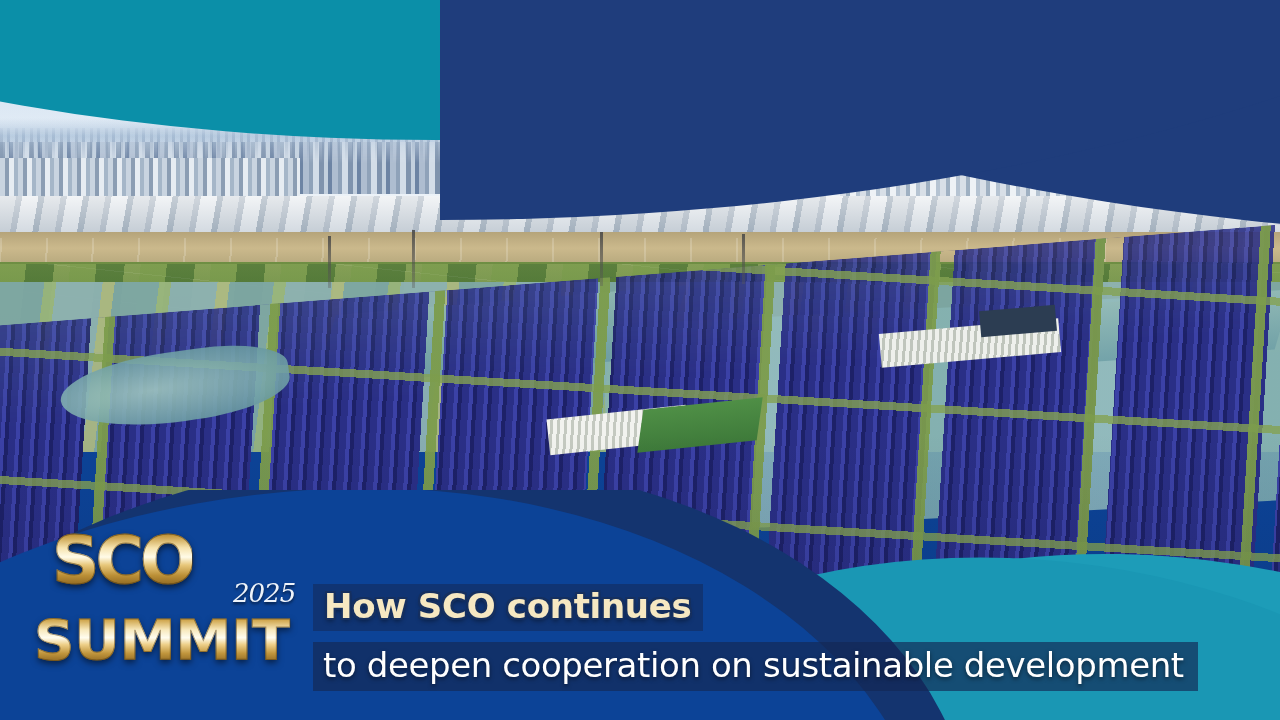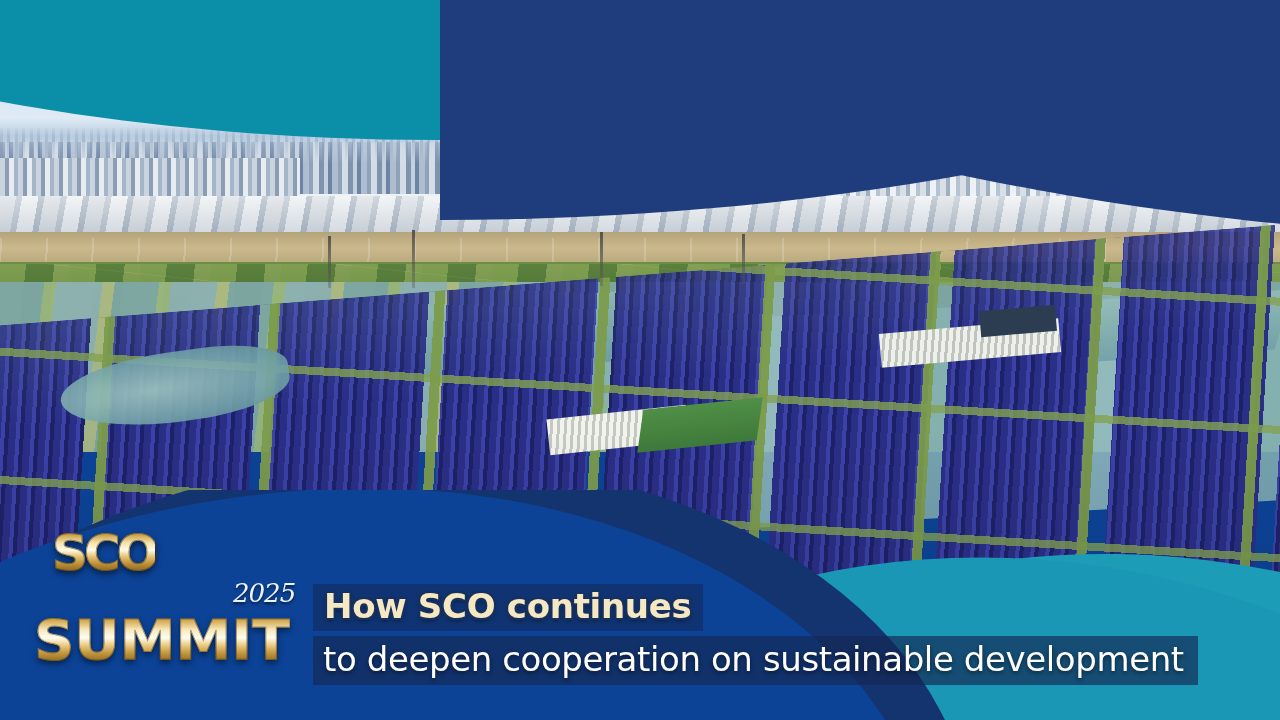--- a/index.html
+++ b/index.html
@@ -367,21 +367,21 @@
   
   .logo {
     position: absolute;
     left: 28px; top: 528px;
     width: 275px; height: 130px;
     z-index: 40;
   }
   .logo-sco {
     position: absolute;
     left: 24px; top: 0;
-    font-size: 50px;
+    font-size: 66px;
     font-weight: 700;
     letter-spacing: -4px;
     font-family: "DejaVu Sans", sans-serif;
     background: linear-gradient(180deg,
       #6a4a12 0%, #c59a41 12%, #f6e3ae 30%, #fffbe8 44%,
       #e8c87c 56%, #bb8f36 72%, #8a6420 88%, #caa253 100%);
     -webkit-background-clip: text;
             background-clip: text;
     color: transparent;
     -webkit-text-stroke: 1px rgba(90,62,14,.55);
@@ -434,21 +434,21 @@
     line-height: 1.12;
     text-shadow:
       -2px -2px 0 #16305f,  2px -2px 0 #16305f,
       -2px  2px 0 #16305f,  2px  2px 0 #16305f,
        0   -2px 0 #16305f,  0    2px 0 #16305f,
       -2px  0   0 #16305f,  2px  0   0 #16305f,
        0 3px 5px rgba(0,0,0,.45);
     white-space: nowrap;
   }
   .hl-line2-wrap {
-    margin-top: 5px;
+    margin-top: 11px;
   }
   .hl-line2 {
     display: inline-block;
     background: rgba(19,40,84,.66);
     padding: 4px 14px 7px 10px;
     font-size: 34px;
     font-weight: 400;
     color: #ffffff;
     font-family: "DejaVu Sans", sans-serif;
     letter-spacing: -.4px;

